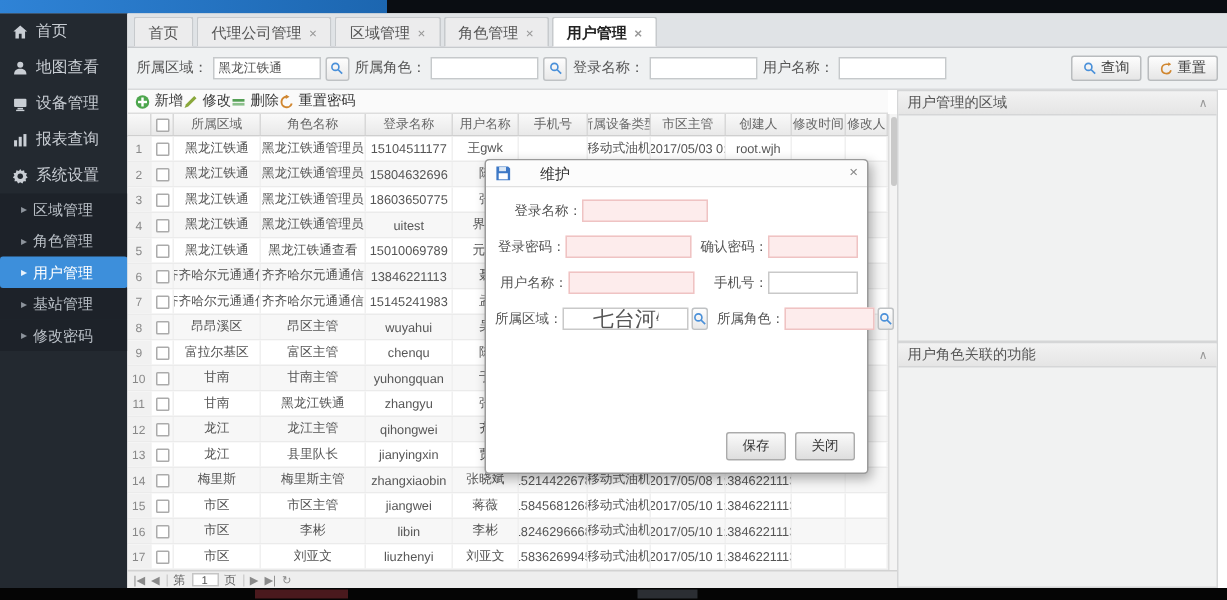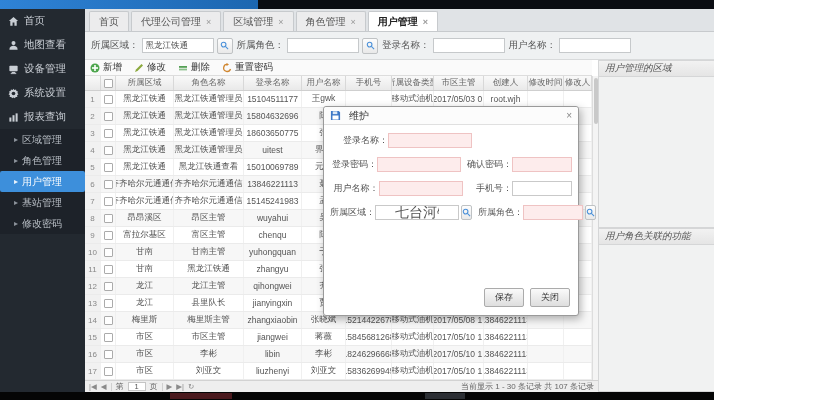--- a/index.html
+++ b/index.html
@@ -1,17 +1,17 @@
 <!DOCTYPE html>
 <html><head>
 <meta charset="utf-8">
 <style>
   * { margin:0; padding:0; box-sizing:border-box; font-family:"Liberation Sans", sans-serif; }
   html,body { width:818px; height:400px; overflow:hidden; background:#fff; }
-  .screen { position:relative; width:714px; height:400px; overflow:hidden; font-size:10px; color:#444; }
+  .screen { position:relative; width:818px; height:400px; overflow:hidden; font-size:10px; color:#444; }
 
   
   .topbar { position:absolute; left:0; top:0; width:818px; height:9px; background:#0a0d12; }
   .topbar-blue { position:absolute; left:0; top:0; width:258px; height:9px;
     background:linear-gradient(90deg,#2f83d6,#1c66b0); }
 
   
   .sidebar { position:absolute; left:0; top:9px; width:85px; height:383px; background:#232930; }
   .nav-item { display:flex; align-items:center; gap:5px; height:24px; padding-left:8px;
     color:#c9ced4; font-size:10.5px; cursor:pointer; }
@@ -43,21 +43,21 @@
     font-size:8.5px; color:#555; padding:0 3px; }
   .lookup-btn { width:16px; height:16px; border:1px solid #bfc2c4; border-radius:2px;
     background:linear-gradient(#fdfdfd,#e9e9e9); display:flex; align-items:center; justify-content:center; cursor:pointer; }
   .spacer { flex:1; }
   .btn { height:17px; display:flex; align-items:center; gap:3px; padding:0 7px;
     border:1px solid #b9bcbe; border-radius:2px; background:linear-gradient(#fdfdfd,#e6e6e6);
     font-size:9.5px; color:#444; cursor:pointer; white-space:nowrap; }
 
   
   .toolbar { position:absolute; left:0; top:51px; width:507px; height:16px; background:#fafafa;
-    border-bottom:1px solid #ddd; display:flex; align-items:center; gap:12px; padding-left:5px; }
+    border-bottom:1px solid #ddd; display:flex; align-items:center; padding-left:5px; }
   .tool { display:flex; align-items:center; gap:3px; font-size:9.5px; color:#3a3a3a; cursor:pointer; }
 
   
   .grid-header { position:absolute; left:0; top:67px; width:507px; height:15px;
     background:linear-gradient(#f9f9f9,#e9e9e9); border-bottom:1px solid #cfcfcf; display:flex; }
   .grid-header .hc { font-size:8.5px; color:#666; display:flex; align-items:center; justify-content:center;
     border-right:1px solid #d8d8d8; overflow:hidden; white-space:nowrap; }
   .grid-body { position:absolute; left:0; top:82px; width:507px; height:289px; overflow:hidden; }
   .grid-row { display:flex; height:17px; border-bottom:1px solid #ebebeb; background:#fff; }
   .grid-row:nth-child(even) { background:#f7f7f7; }
@@ -75,32 +75,32 @@
 
   
   .pager { position:absolute; left:0; top:371px; width:513px; height:12px; background:#eeeeee;
     border-top:1px solid #d2d2d2; display:flex; align-items:center; gap:4px; padding:0 4px; font-size:8px; color:#666; }
   .pg { cursor:pointer; color:#8a8a8a; font-size:7.5px; }
   .pager input { width:18px; height:9px; font-size:7.5px; border:1px solid #c5c5c5; text-align:center; color:#555; }
   .pager .info { margin-left:auto; font-size:8px; color:#666; }
   .psep { width:1px; height:8px; background:#d0d0d0; }
 
   
-  .rpanel { position:absolute; background:#f1f2f2; border:1px solid #d5d6d7;font-style:italic; }
+  .rpanel { position:absolute; background:#f1f2f2; border:1px solid #d5d6d7; }
   .rpanel-hd { height:16px; background:linear-gradient(#f2f2f2,#e5e5e5); border-bottom:1px solid #d5d6d7;
     display:flex; align-items:center; padding:0 6px; font-size:9.5px; color:#555; }
   .rpanel-hd .col { margin-left:auto; color:#999; font-size:8px; cursor:pointer; }
   .p1 { left:513px; top:51px; width:214px; height:168px; }
   .p2 { left:513px; top:219px; width:214px; height:164px; }
 
   
   .modal { position:absolute; left:323px; top:106px; width:256px; height:210px; background:#fff;
     border:1px solid #9a9a9a; border-radius:3px; box-shadow:2px 3px 8px rgba(0,0,0,.3); z-index:50; }
   .modal-hd { height:18px; border-bottom:1px solid #e0e0e0; display:flex; align-items:center;
-    gap:8px; padding:0 6px; font-size:10px; color:#333; background:#fcfcfc; border-radius:3px 3px 0 0; }
+    gap:19px; padding:0 6px; font-size:10px; color:#333; background:#fcfcfc; border-radius:3px 3px 0 0; }
   .modal-hd .mx { margin-left:auto; color:#888; font-size:10px; cursor:pointer; }
   .modal-body { position:relative; padding:8px 6px; }
   .frow { display:flex; align-items:center; margin-bottom:9px; }
   .frow label { width:58px; text-align:right; font-size:9px; color:#555; white-space:nowrap; }
   .frow input { height:15px; border:1px solid #c9c9c9; background:#fff; font-size:14px; color:#555; padding:0 19px; }
   .req { background:#fdecec !important; border:1px solid #efc3c3 !important; }
   .w84 { width:84px; } .w60 { width:60px; }
   .lab2 { width:52px !important; margin-left:6px; }
   .mini-lookup { width:15px; height:15px; margin-left:2px; border:1px solid #bfc2c4; border-radius:2px;
     background:linear-gradient(#fdfdfd,#e9e9e9); display:flex; align-items:center; justify-content:center; cursor:pointer; }
@@ -141,32 +141,32 @@
     <div class="nav-item">
       <svg viewBox="0 0 12 12" fill="#c9ced4">
           <rect x="1.5" y="2" width="9" height="6" rx="0.8"></rect>
           <rect x="4" y="8.6" width="4" height="1.2"></rect>
           <rect x="3" y="10" width="6" height="1"></rect>
         </svg>
       <span>设备管理</span>
     </div>
     <div class="nav-item">
       <svg viewBox="0 0 12 12" fill="#c9ced4">
-          <path d="M6 0.8 L7 2.2 L8.8 1.6 L9.1 3.4 L10.9 3.8 L10.2 5.5 L11.4 6.9 L9.9 7.9 L10.2 9.7 L8.4 9.7 L7.6 11.3 L6 10.4 L4.4 11.3 L3.6 9.7 L1.8 9.7 L2.1 7.9 L0.6 6.9 L1.8 5.5 L1.1 3.8 L2.9 3.4 L3.2 1.6 L5 2.2 Z"></path>
-          <circle cx="6" cy="6" r="2" fill="#232930"></circle>
-        </svg>
-      <span>系统设置</span>
-    </div>
-    <div class="nav-item">
-      <svg viewBox="0 0 12 12" fill="#c9ced4">
           <rect x="1.5" y="6" width="2.2" height="4.5"></rect>
           <rect x="4.9" y="3.5" width="2.2" height="7"></rect>
           <rect x="8.3" y="1.5" width="2.2" height="9"></rect>
         </svg>
       <span>报表查询</span>
+    </div>
+    <div class="nav-item">
+      <svg viewBox="0 0 12 12" fill="#c9ced4">
+          <path d="M6 0.8 L7 2.2 L8.8 1.6 L9.1 3.4 L10.9 3.8 L10.2 5.5 L11.4 6.9 L9.9 7.9 L10.2 9.7 L8.4 9.7 L7.6 11.3 L6 10.4 L4.4 11.3 L3.6 9.7 L1.8 9.7 L2.1 7.9 L0.6 6.9 L1.8 5.5 L1.1 3.8 L2.9 3.4 L3.2 1.6 L5 2.2 Z"></path>
+          <circle cx="6" cy="6" r="2" fill="#232930"></circle>
+        </svg>
+      <span>系统设置</span>
     </div>
     <div class="sub-item">
       <span class="arr">▸</span>
       <span>区域管理</span>
     </div>
     <div class="sub-item">
       <span class="arr">▸</span>
       <span>角色管理</span>
     </div>
     <div class="sub-item active">
@@ -585,21 +585,20 @@
       <span class="pg">|◀</span>
       <span class="pg">◀</span>
       <span class="psep"></span>
       <span>第</span>
       <input value="1" style="">
       <span>页</span>
       <span class="psep"></span>
       <span class="pg">▶</span>
       <span class="pg">▶|</span>
       <span class="pg">↻</span>
-      <span class="info">当前显示 1 - 30 条记录 共 107 条记录</span>
     </div>
 
     <div class="rpanel p1">
       <div class="rpanel-hd">
         <span>用户管理的区域</span>
         <span class="col">∧</span>
       </div>
     </div>
     <div class="rpanel p2">
       <div class="rpanel-hd">

